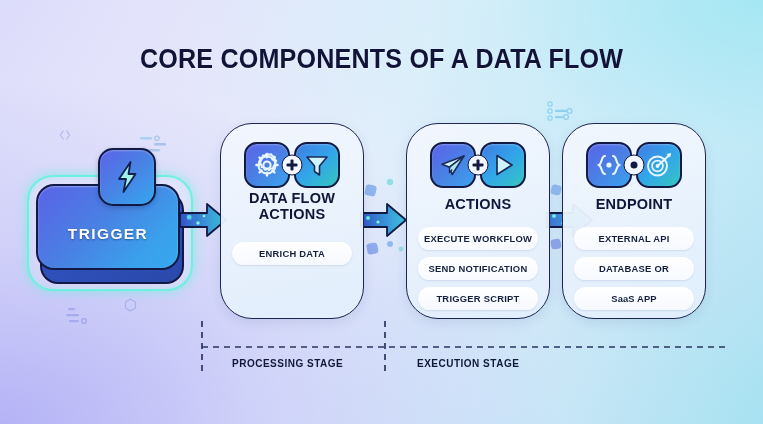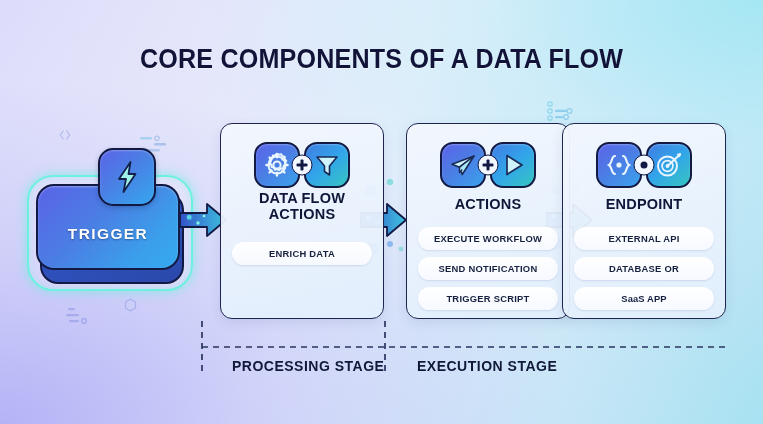--- a/index.html
+++ b/index.html
@@ -67,22 +67,22 @@
     box-shadow:inset 0 1px 2px rgba(255,255,255,.3), 0 2px 5px rgba(20,30,80,.25);
     display:flex; align-items:center; justify-content:center;
   }
 
   
   .arrow { position:absolute; }
   .arrow svg { display:block; }
 
   
   .card {
-    position:absolute; top:117px; width:164px; height:196px;
-    border-radius:12px;
+    position:absolute; top:117px; width:144px; height:196px;
+    border-radius:32px;
     border:1.8px solid #1d2550;
     background:linear-gradient(165deg, rgba(243,247,254,.96) 0%, rgba(235,243,253,.95) 45%, rgba(226,239,253,.94) 100%);
     box-shadow:0 4px 12px rgba(40,60,120,.10);
   }
   #card-2 { left:220px; }
   #card-3 { left:406px; }
   #card-4 { left:562px; }
 
   .icon-pair {
     position:absolute; left:50%; top:18px; transform:translateX(-50%);
@@ -138,21 +138,21 @@
   .pill .bullet {
     width:5.5px; height:5.5px; border-radius:50%;
     background:#3e8ae8; margin-right:5.5px; flex:0 0 auto;
   }
   .pill.mixedcase { letter-spacing:.1px; }
 
   
   #brackets { position:absolute; left:0; top:0; right:0; bottom:0; pointer-events:none; }
   .stage-label {
     position:absolute; top:352px;
-    color:#101838; font-size:14px; font-weight:bold; letter-spacing:.5px;
+    color:#101838; font-size:10px; font-weight:bold; letter-spacing:.5px;
     white-space:nowrap;
   }
   #stage-label-1 { left:232px; }
   #stage-label-2 { left:417px; }
 </style>
 </head>
 <body>
 
 <div id="stage">
 

